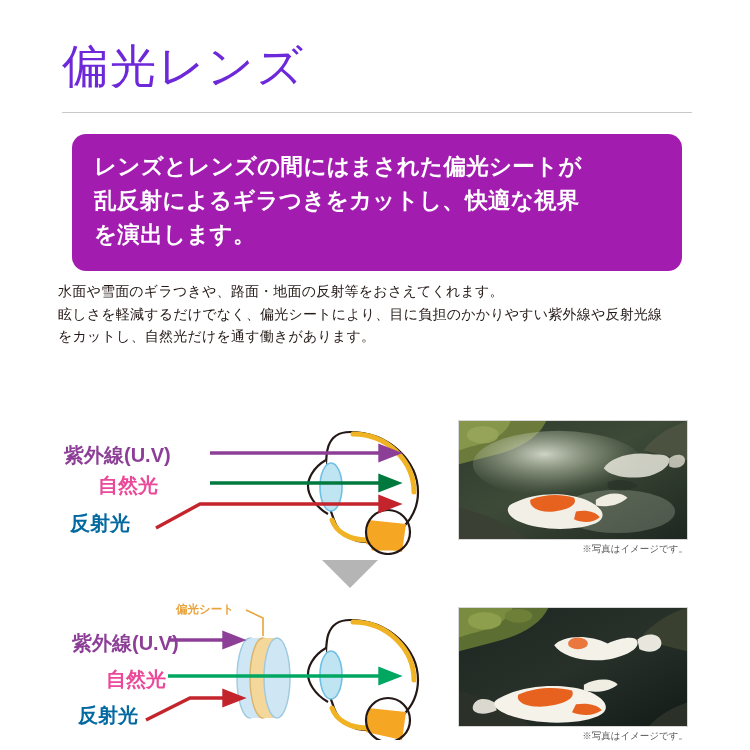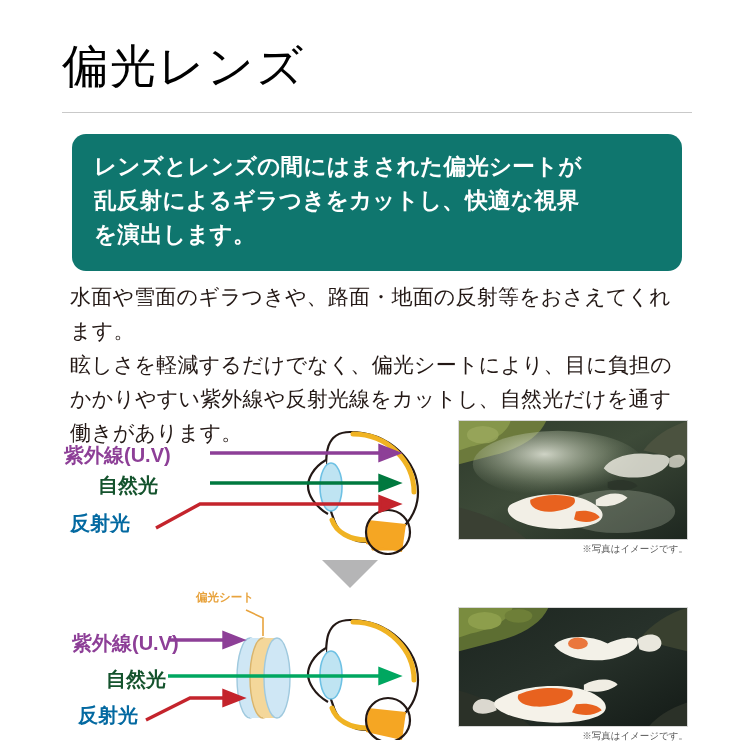--- a/index.html
+++ b/index.html
@@ -22,80 +22,80 @@
   }
 
   
   .title {
     position: absolute;
     left: 62px;
     top: 40px;
     font-size: 46px;
     line-height: 1.15;
     letter-spacing: 2px;
-    color: #000000;
+    color: #6d28d9;
     font-weight: normal;
   }
   .title-rule {
     position: absolute;
     left: 62px;
     top: 112px;
     width: 630px;
     height: 1px;
     background: #c9c9c9;
   }
 
   
   .callout {
     position: absolute;
     left: 72px;
     top: 134px;
     width: 610px;
     box-sizing: border-box;
-    background: #0f766e;
+    background: #a21caf;
     border-radius: 14px;
     padding: 16px 22px 18px 22px;
   }
   .callout-text {
     color: #ffffff;
     font-size: 22.5px;
     line-height: 1.52;
     letter-spacing: 0.3px;
     font-weight: bold;
     white-space: pre-line;
   }
 
   
   .body-copy {
     position: absolute;
-    left: 70px;
+    left: 58px;
     top: 280px;
     width: 615px;
-    font-size: 21px;
+    font-size: 14px;
     line-height: 1.62;
     letter-spacing: 0.2px;
     color: #231815;
     white-space: pre-line;
   }
 
   
   .diagram {
     position: absolute;
   }
   .diagram.row1 { left: 50px; top: 420px; width: 400px; height: 135px; }
   .diagram.row2 { left: 50px; top: 590px; width: 400px; height: 150px; }
 
   .label {
     position: absolute;
     font-weight: bold;
     font-size: 20px;
     white-space: nowrap;
   }
   .label.uv   { color: #8d3f97; }
-  .label.nat  { color: #14532d; }
+  .label.nat  { color: #ec4899; }
   .label.ref  { color: #0369a1; }
   .label.sheet {
     color: #e8a33d;
     font-size: 11.5px;
     font-weight: bold;
   }
 
   
   .photo-wrap {
     position: absolute;
@@ -219,21 +219,21 @@
         <line x1="118" y1="86" x2="332" y2="86"></line>
         <polygon points="348,86 330,79 330,93"></polygon>
       </g>
 
       <g stroke="#c4242c" stroke-width="3.4" fill="#c4242c">
         <polyline points="96,130 140,108 176,108" fill="none"></polyline>
         <polygon points="192,108 174,101 174,115"></polygon>
       </g>
     </svg>
 
-    <div class="label sheet" style="left:126px; top:0;margin-left:20px;">偏光シート</div>
+    <div class="label sheet" style="left:126px; top:12px;">偏光シート</div>
     <div class="label uv" style="left:22px; top:40px;">紫外線(U.V)</div>
     <div class="label nat" style="left:56px; top:76px;">自然光</div>
     <div class="label ref" style="left:28px; top:112px;">反射光</div>
   </div>
 
   <div class="photo-wrap p1">
     <svg class="photo" viewBox="0 0 230 120" preserveAspectRatio="none">
       <defs>
         <linearGradient id="water1" x1="0" y1="0" x2="1" y2="1">
           <stop offset="0%" stop-color="#2e3a2b"></stop>

